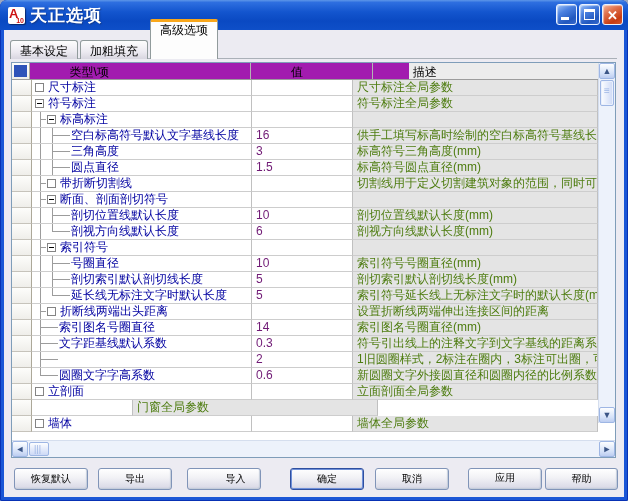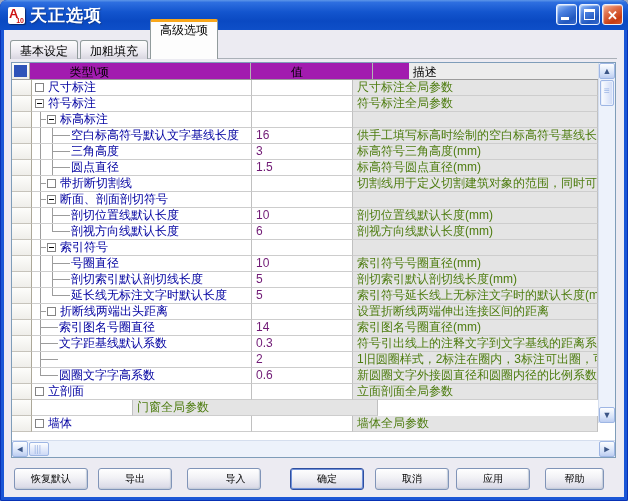--- a/index.html
+++ b/index.html
@@ -84,21 +84,21 @@
   .hthumb::after{content:"|||";position:absolute;left:4px;top:1px;color:#9EB6E4;font-size:9px;}
   .vfill,.hfill{flex:1;}
   
   .btnrow{position:absolute;left:0;right:0;top:438px;height:22px;}
   .xp-btn{position:absolute;top:0;width:74px;height:22px;font-size:10px;color:#000;
     border:1px solid #8094B8;border-radius:3px;text-align:center;line-height:20px;
     background:linear-gradient(#FFFFFF,#F1F1F5 45%,#DCDCE8 90%,#CFCFDE);
     box-shadow:inset -1px -1px 1px #C4CCDA;}
   .xp-btn.default{border:1px solid #2F4F9F;box-shadow:0 0 0 1px #6E8FD8 inset,inset -1px -1px 1px #B8C4DC;}
   .b0{left:10px;} .b1{left:94px;} .b2{left:183px;padding-left:23px;} .b3{left:286px;}
-  .b4{left:371px;} .b5{left:452px;} .b6{left:541px;width:59px;}
+  .b4{left:371px;} .b5{left:464px;font-family:Liberation Mono, monospace;} .b6{left:541px;width:73px;}
 </style>
 </head>
 <body>
 
 <div class="window">
   <div class="titlebar">
     <div class="app-icon">
       <span class="a">A</span>
       <span class="ten">10</span>
     </div>

